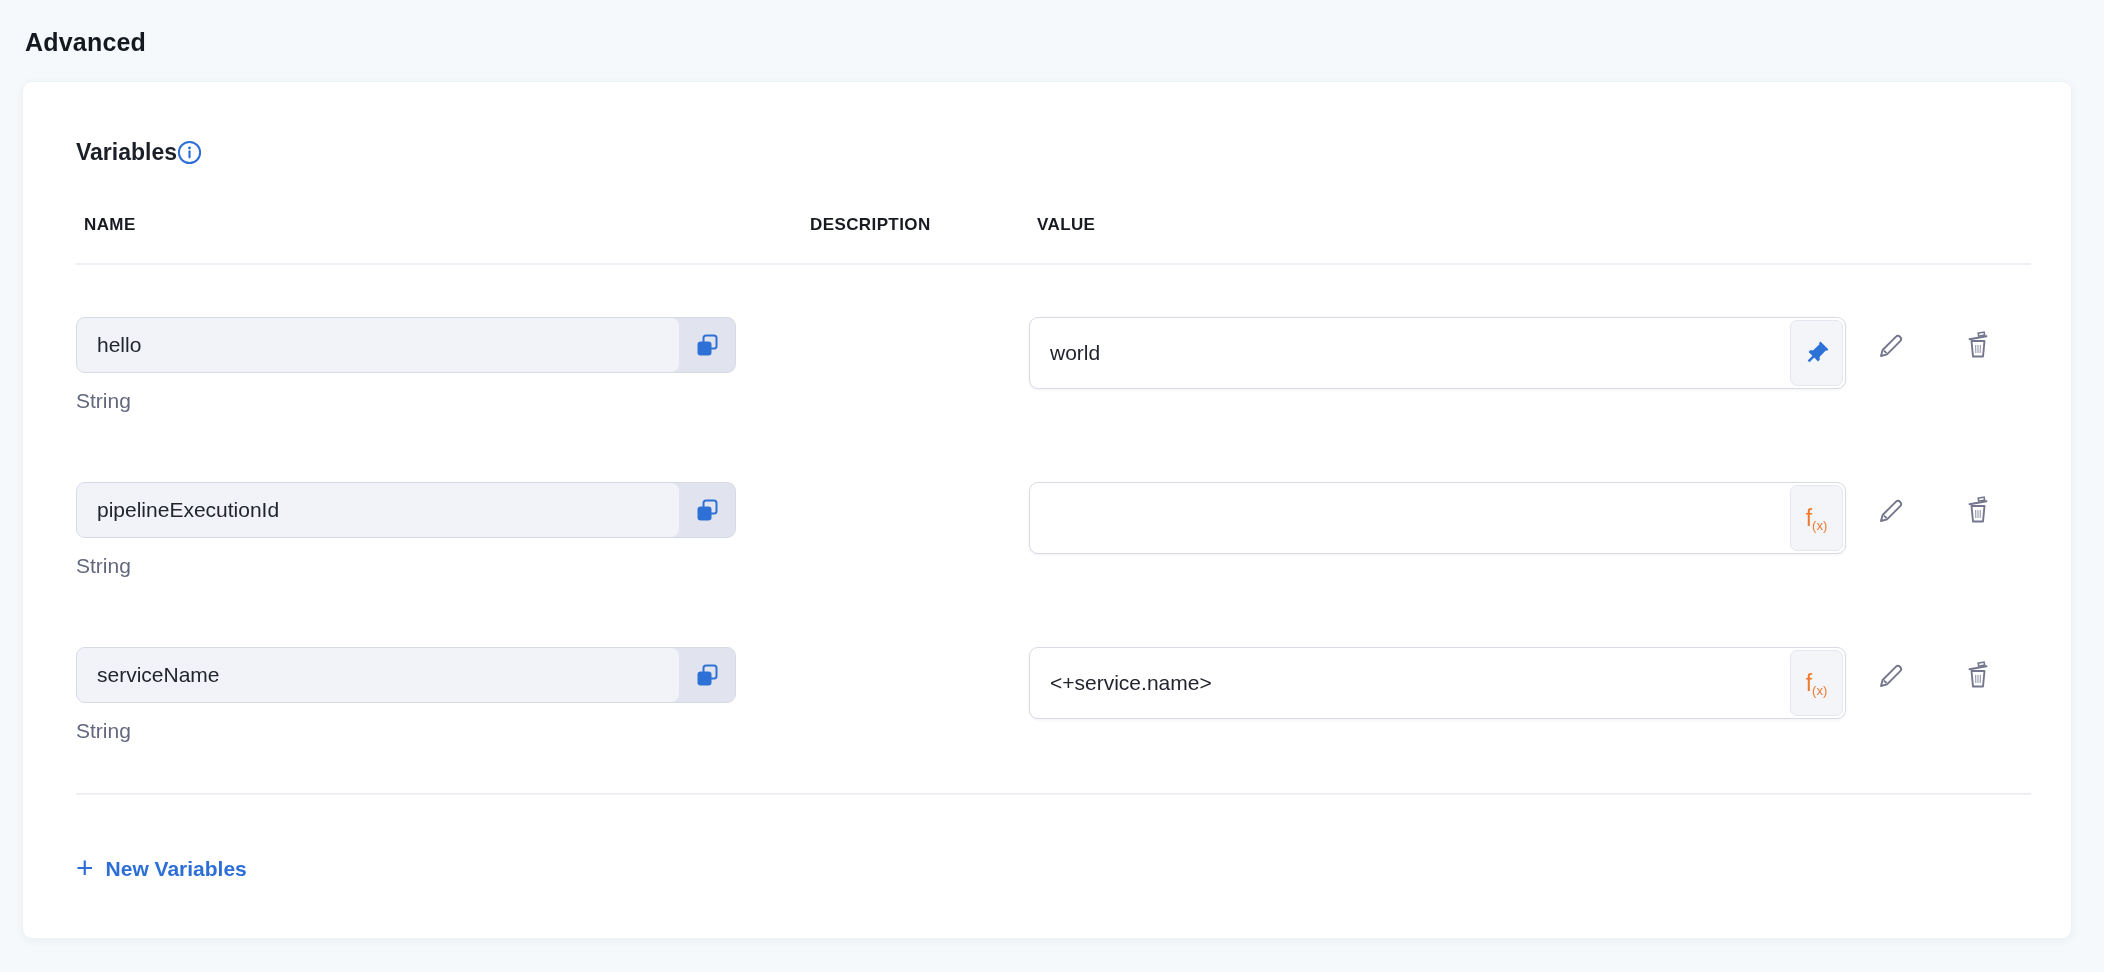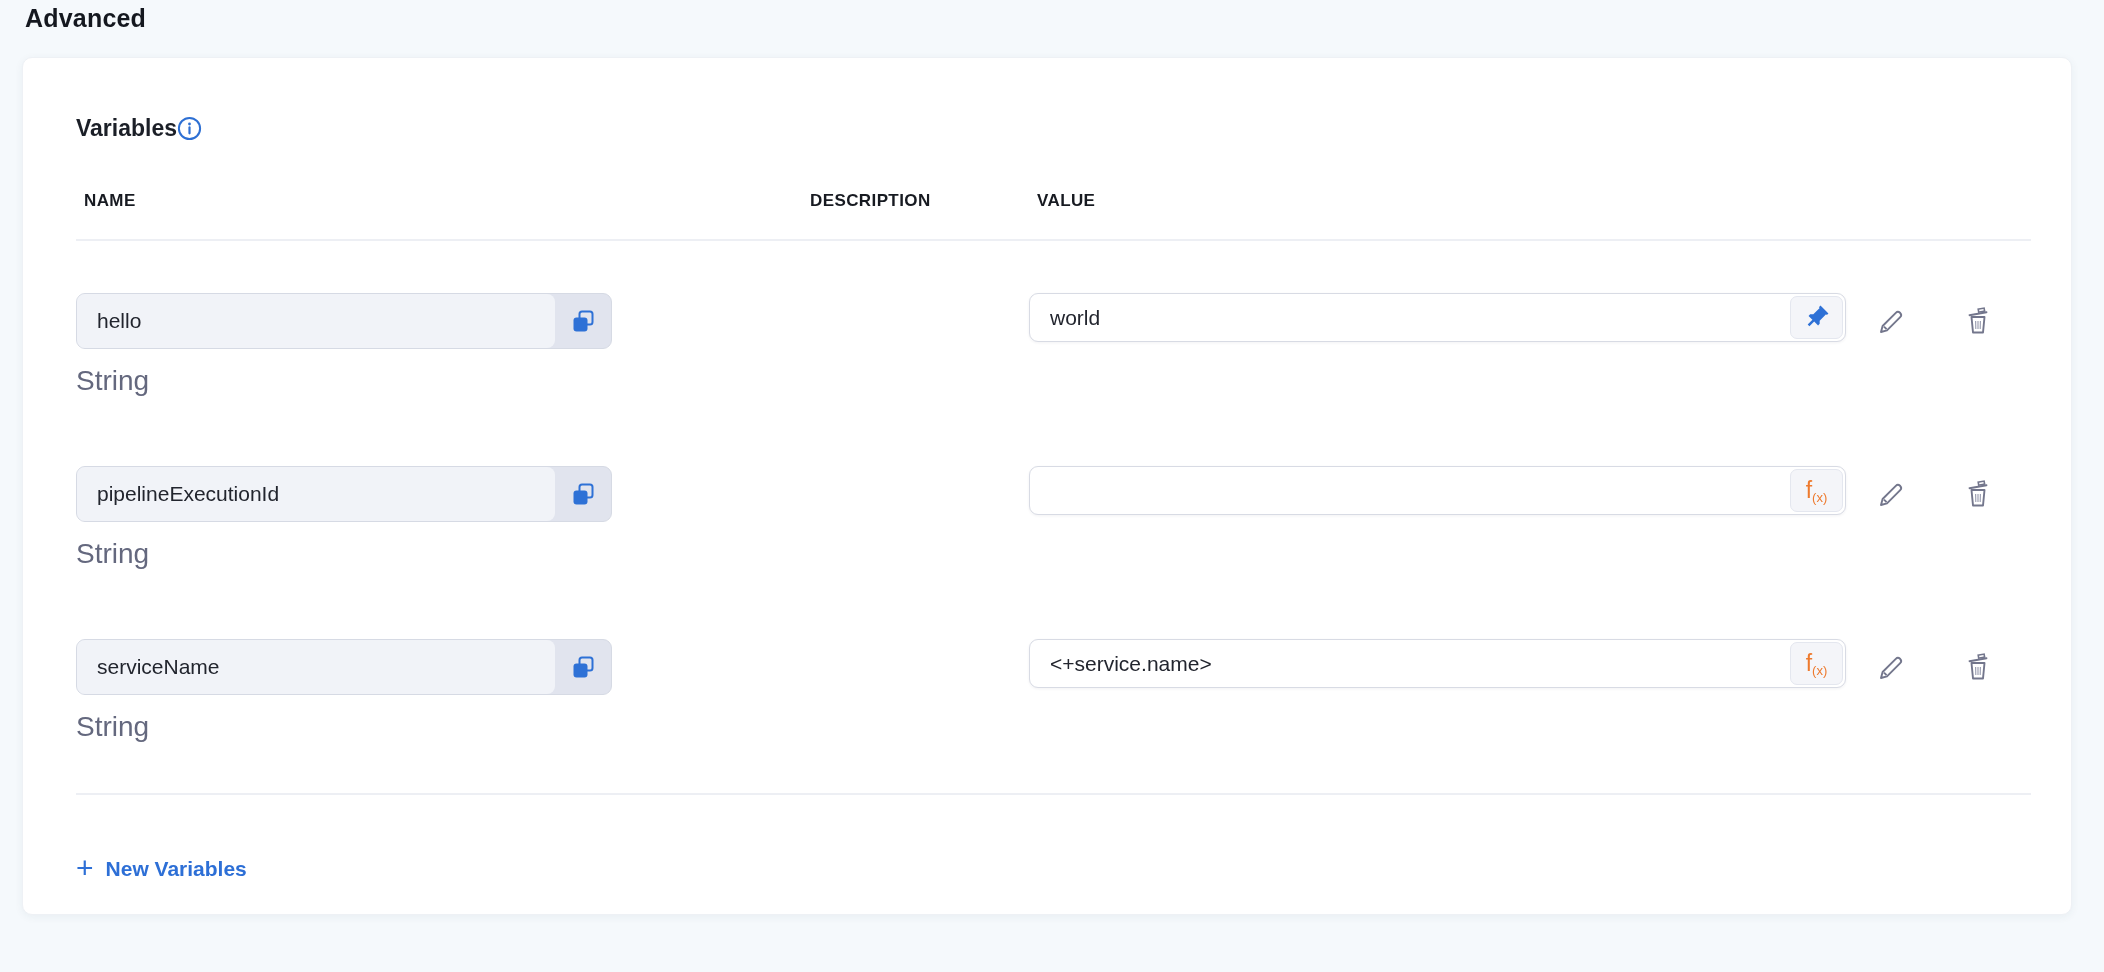--- a/index.html
+++ b/index.html
@@ -4,21 +4,21 @@
 <style>
   * { margin:0; padding:0; box-sizing:border-box; }
   html,body { width:2104px; height:972px; }
   body {
     font-family:"Liberation Sans", sans-serif;
     background:#f5f9fc;
     overflow:hidden;
     position:relative;
   }
   .page-title {
-    padding:4px 0 0 25px;
+    padding:28px 0 0 25px;
     font-size:25px;
     font-weight:700;
     color:#14181f;
     letter-spacing:0.2px;
   }
   .card {
     margin:24px 0 0 22px;
     width:2050px;
     height:858px;
     background:#ffffff;
@@ -59,21 +59,21 @@
     height:2px;
     background:#edeff4;
     margin-top:26px;
   }
   .rows .var-row { margin-top:52px; }
   .rows .var-row + .var-row { margin-top:69px; }
 
   
   .name-group {
     position:relative;
-    width:536px;
+    width:660px;
     height:56px;
     background:#e1e4ee;
     border:1px solid #d6dae4;
     border-radius:9px;
   }
   .name-field {
     position:absolute;
     left:0; top:0; bottom:0; right:56px;
     background:#f1f3f8;
     border:none;
@@ -90,29 +90,29 @@
     width:55px;
     display:flex;
     align-items:center;
     justify-content:center;
     cursor:pointer;
     background:transparent;
     border:none;
   }
   .type-label {
     margin-top:16px;
-    font-size:28px;
+    font-size:21px;
     color:#64687e;
   }
 
   
   .value-group {
     position:relative;
     width:817px;
-    height:49px;
+    height:72px;
     background:#ffffff;
     border:1px solid #d8dbe4;
     border-radius:9px;
     box-shadow:0 1px 3px rgba(40,41,61,0.06);
   }
   .value-field {
     position:absolute;
     left:0; top:0; bottom:0; right:58px;
     background:transparent;
     border:none;

